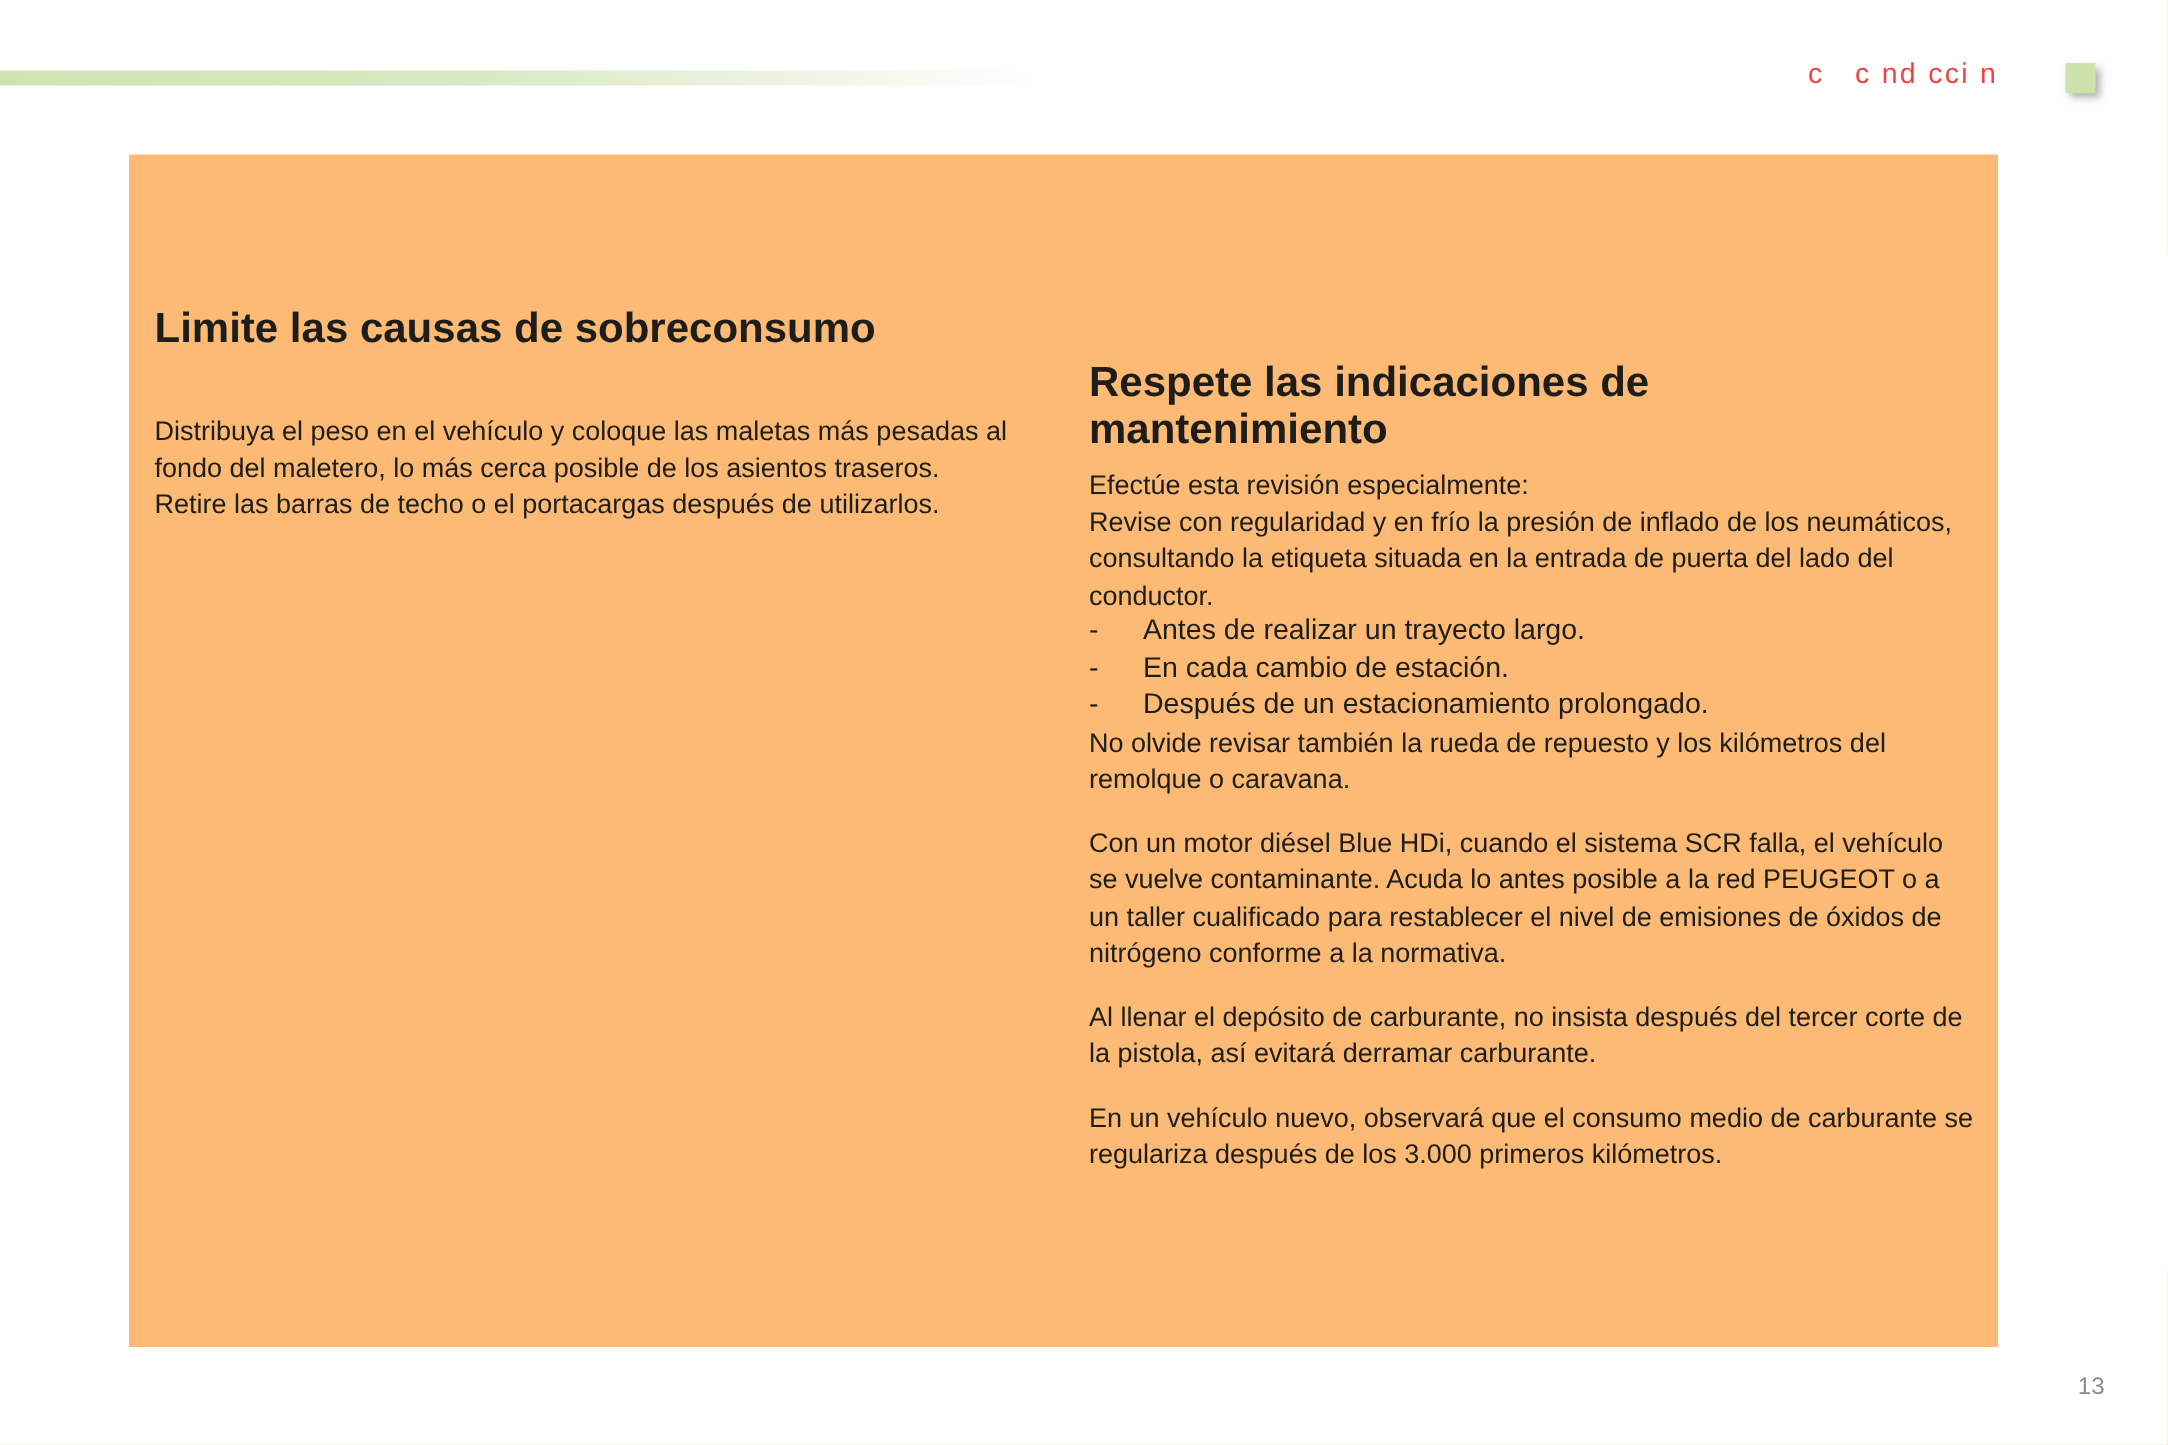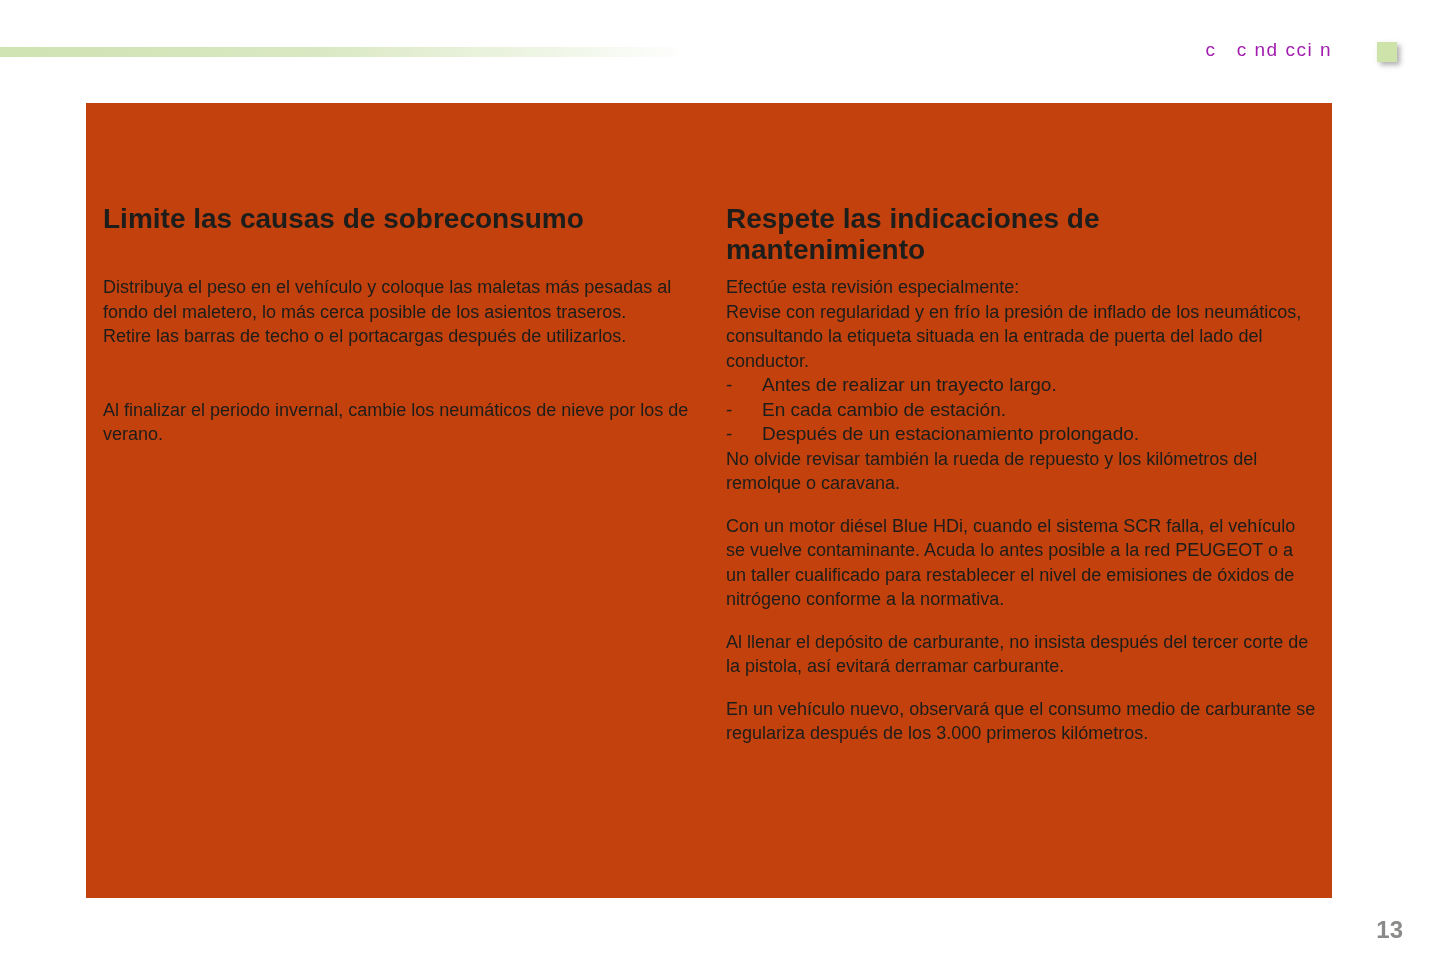--- a/index.html
+++ b/index.html
@@ -24,49 +24,49 @@
     height: 10px;
     background: linear-gradient(to right, #cfe3b2 0%, #d9e8c2 45%, #eef5e4 78%, rgba(255,255,255,0) 100%);
   }
   
   .header-title {
     position: absolute;
     top: 39px;
     right: 113px;
     font-size: 19px;
     line-height: 22px;
-    color: #a21caf;
+    color: #ef4444;
     letter-spacing: 1.5px;
     white-space: pre;
   }
   .header-square {
     position: absolute;
     left: 1377px;
     top: 42px;
     width: 20px;
     height: 20px;
     background: #cde3aa;
     box-shadow: 3px 3px 5px rgba(110,110,110,0.55);
   }
   
   .content-box {
     position: absolute;
     left: 86px;
     top: 103px;
     width: 1246px;
     height: 795px;
-    background: #c2410c;
+    background: #fdba74;
     box-sizing: border-box;
     padding: 100px 14px 0 17px;
     display: flex;
     gap: 33px;
   }
   .col { box-sizing: border-box; }
   .col-left  { width: 590px; }
-  .col-right { width: 592px; }
+  .col-right { width: 592px; margin-top: 36px; }
   .heading {
     font-size: 28px;
     font-weight: bold;
     line-height: 31px;
     color: #1d1d1b;
     margin: 0 0 10px 0;
     min-height: 62px; 
   }
   .col-right .heading { max-width: 500px; } 
   .body-text p {
@@ -86,22 +86,22 @@
   .bullet .marker {
     flex: 0 0 36px;
     width: 36px;
   }
   .bullet .bullet-text { flex: 1; }
   
   .page-number {
     position: absolute;
     top: 916px;
     right: 42px;
-    font-size: 24px;
-    font-weight: bold;
+    font-size: 16px;
+    font-weight: normal;
     color: #8a8a88;
   }
 </style>
 </head>
 <body>
 
 <div class="page">
 
   <div class="top-gradient-bar"></div>
 
@@ -109,21 +109,20 @@
 
   <div class="header-square"></div>
 
   <div class="content-box">
 
     <div class="col col-left">
       <h2 class="heading">Limite las causas de sobreconsumo</h2>
       <div class="body-text">
         <p>Distribuya el peso en el vehículo y coloque las maletas más pesadas al fondo del maletero, lo más cerca posible de los asientos traseros.</p>
         <p>Retire las barras de techo o el portacargas después de utilizarlos.</p>
-        <p class="big-gap">Al finalizar el periodo invernal, cambie los neumáticos de nieve por los de verano.</p>
       </div>
     </div>
 
     <div class="col col-right">
       <h2 class="heading">Respete las indicaciones de mantenimiento</h2>
       <div class="body-text">
         <p>Efectúe esta revisión especialmente:</p>
         <p>Revise con regularidad y en frío la presión de inflado de los neumáticos, consultando la etiqueta situada en la entrada de puerta del lado del conductor.</p>
 
         <div class="bullet">

